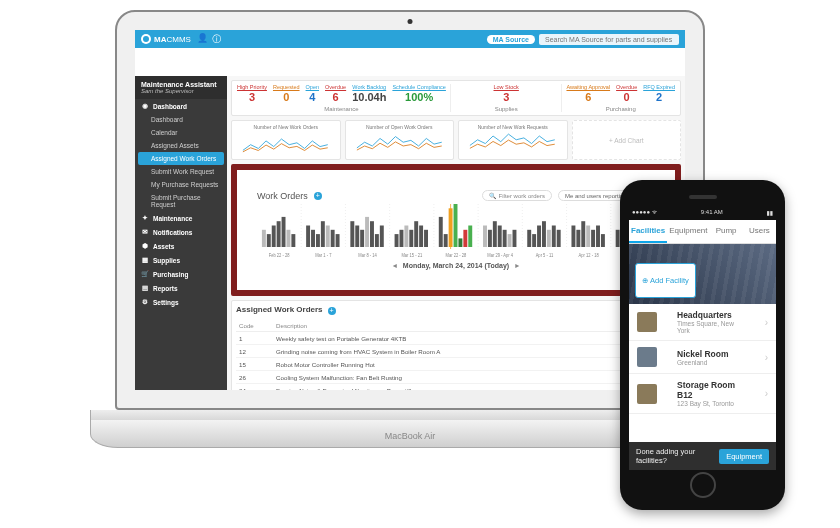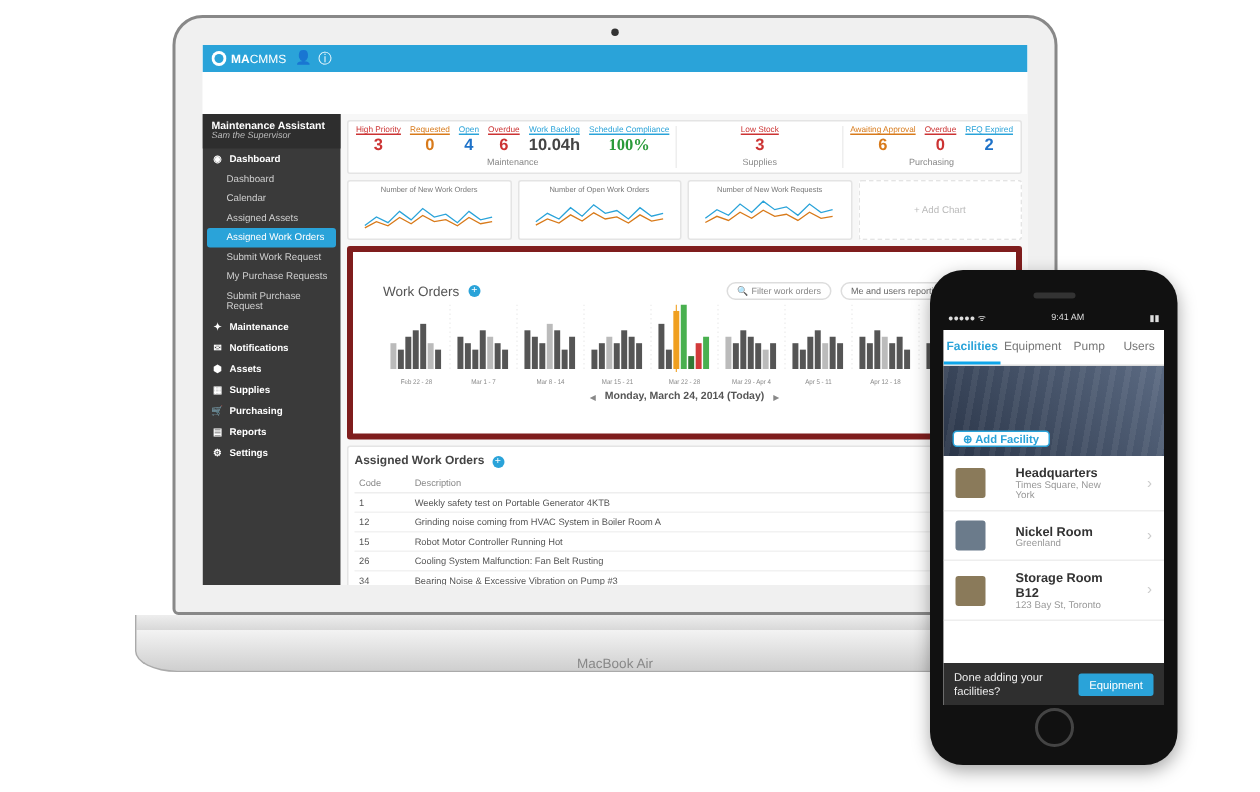--- a/index.html
+++ b/index.html
@@ -17,21 +17,21 @@
   .laptop-screen-bezel::before {
     content: ""; position: absolute; top: 7px; left: 50%; width: 5px; height: 5px;
     background: #333; border-radius: 50%; transform: translateX(-50%);
   }
   .laptop-screen { width: 100%; height: 100%; background: #fff; overflow: hidden; position: relative; }
   .laptop-base {
     width: 640px; height: 28px;
     background: linear-gradient(#f3f3f3, #cfcfcf);
     border-radius: 0 0 28px 28px / 0 0 14px 14px;
     border: 1px solid #aaa; border-top: none;
-    display: flex; align-items: flex-end; justify-content: center;
+    display: flex; align-items: center; justify-content: center;
     font-size: 9px; color: #888; padding-top: 4px;
   }
   .laptop-hinge {
     width: 640px; height: 10px; background: linear-gradient(#eee,#d8d8d8);
     border-left:1px solid #aaa; border-right:1px solid #aaa;
   }
 
   
   .app { width:100%; height:100%; display:flex; flex-direction:column; font-size:7px; color:#333;gap:28px; }
   .app-topbar {
@@ -60,30 +60,30 @@
   .main { flex:1; overflow:auto; background:#f7f7f7; padding:4px; display:flex; flex-direction:column; gap:4px;}
 
   .metric-card{ background:#fff; border:1px solid #e4e4e4; border-radius:2px; padding:3px 5px;}
   .metrics-row{ display:flex; gap:0;}
   .metric-group{ flex:1; display:flex; flex-direction:column; align-items:center;}
   .metric-group-top{ display:flex; gap:6px; justify-content:center;}
   .metric{ display:flex; flex-direction:column; align-items:center; gap:1px;}
   .metric-label{ font-size:5.5px; text-decoration:underline; white-space:nowrap;}
   .metric-label.red{color:#c33;} .metric-label.orange{color:#d87a1a;} .metric-label.blue{color:#2aa3d9;}
   .metric-value{ font-size:11px; font-weight:bold;}
-  .metric-value.red{color:#c33;} .metric-value.orange{color:#d87a1a;} .metric-value.blue{color:#1e72c9;} .metric-value.dark{color:#444;} .metric-value.green{color:#2a9a3a;font-family:Liberation Serif, serif;}
+  .metric-value.red{color:#c33;} .metric-value.orange{color:#d87a1a;} .metric-value.blue{color:#1e72c9;} .metric-value.dark{color:#444;} .metric-value.green{color:#2a9a3a;}
   .metric-group-label{ font-size:6px; color:#888; margin-top:3px;}
 
   .spark-row{ display:flex; gap:4px;}
   .spark{ flex:1; height:40px; background:#fff; border:1px solid #e4e4e4; border-radius:2px; padding:3px; display:flex; flex-direction:column;}
   .spark-title{font-size:5px;color:#777;text-align:center;margin-bottom:2px;}
   .spark svg{flex:1;}
   .spark.add{ border-style:dashed; color:#bbb; display:flex; align-items:center; justify-content:center; font-size:6.5px;}
 
-  .wo-section{ background:#fff; border:4px solid #7f1d1d; border-radius:2px; padding:20px;}
+  .wo-section{ background:#fff; border:6px solid #7f1d1d; border-radius:2px; padding:20px;}
   .wo-header{ display:flex; align-items:center; gap:6px; margin-bottom:3px;}
   .wo-title{ font-size:9px; color:#555;}
   .wo-filter{ margin-left:auto; border:1px solid #ddd; border-radius:8px; padding:1px 6px; font-size:6px; color:#888;}
   .wo-who{ border:1px solid #ddd; border-radius:8px; padding:1px 6px; font-size:6px; color:#666;}
 
   .bar-chart{ height:55px; position:relative; }
   .bar-chart svg{width:100%;height:100%;}
   .date-bar{ text-align:center; margin-top:2px; position:relative; display:flex; align-items:center; justify-content:center; gap:6px;}
   .date-bar-label{font-size:7px; color:#555; font-weight:bold;}
   .date-chevron{ color:#888; font-size:8px; cursor:pointer;}
@@ -107,21 +107,21 @@
   .phone::after{content:"";position:absolute;bottom:12px;left:50%;transform:translateX(-50%);width:22px;height:22px;border:2px solid #444;border-radius:50%;}
   .p-status{position:absolute;top:28px;left:12px;right:12px;display:flex;justify-content:space-between;align-items:center;font-size:6px;color:#ddd;}
   .phone-screen{ width:100%; height:100%; background:#f4f4f4; display:flex; flex-direction:column; font-size:9px; overflow:hidden;}
   .p-tabs{ background:#fff; display:flex; border-bottom:1px solid #ddd;}
   .p-tab{ flex:1; text-align:center; padding:6px 2px; font-size:8px; color:#777; cursor:pointer;}
   .p-tab.active{ color:#2aa3d9; border-bottom:2px solid #0ea5e9; font-weight:bold;}
   .p-hero{ height:60px; background:#333; position:relative; display:flex;}
   .p-hero-img{flex:1;background:linear-gradient(45deg,#2a3548,#5b6a82);position:relative;overflow:hidden;}
   .p-hero-img::after{content:"";position:absolute;inset:0;background:
      repeating-linear-gradient(100deg,rgba(255,255,255,.06) 0 4px,transparent 4px 10px);}
-  .p-add-btn{ position:absolute; bottom:6px; left:6px; background:#fff; color:#2aa3d9; border:1px solid #2aa3d9; border-radius:3px; padding:0 6px; font-size:7.5px; font-weight:bold;}
+  .p-add-btn{ position:absolute; bottom:6px; left:6px; background:#fff; color:#2aa3d9; border:1px solid #2aa3d9; border-radius:3px; padding:12px 6px; font-size:7.5px; font-weight:normal;}
   .p-list{ flex:1; background:#fff; overflow:auto;}
   .p-item{ display:flex; align-items:center; gap:20px; padding:6px 8px; border-bottom:1px solid #eee;}
   .p-thumb{ width:20px; height:20px; background:#8a7a5a; border-radius:2px; flex-shrink:0;}
   .p-thumb.b{background:#6b7b8b;}
   .p-item-text{flex:1; display:flex; flex-direction:column;}
   .p-item-title{font-size:8.5px; color:#333; font-weight:bold;}
   .p-item-sub{font-size:6.5px; color:#999;}
   .p-chevron{color:#ccc;font-size:10px;}
   .p-footer{ background:#2f2f2f; color:#eee; display:flex; align-items:center; padding:5px 7px; font-size:7.5px;}
   .p-foot-btn{ margin-left:auto; background:#2aa3d9; color:#fff; padding:3px 7px; border-radius:2px; font-size:7.5px;}
@@ -138,20 +138,26 @@
           <div class="brand">
             <svg width="10" height="10" viewBox="0 0 10 10">
                 <circle cx="5" cy="5" r="5" fill="#fff"></circle>
                 <circle cx="5" cy="5" r="3" fill="#2aa3d9"></circle>
               </svg>
             <span><span>MA</span><span style="font-weight:normal">CMMS</span></span>
           </div>
           <div class="topbar-icons">
             <span>👤</span>
             <span>ⓘ</span>
+          </div>
+          <div class="topbar-right">
+            <span class="source-pill">
+              <span>MA Source</span>
+            </span>
+            <input class="top-search" placeholder="Search MA Source for parts and supplies" style="">
           </div>
         </div>
 
         <div class="app-body">
 
           <div class="sidebar">
             <div class="side-user">
               <b>Maintenance Assistant</b>
               <i>Sam the Supervisor</i>
             </div>

